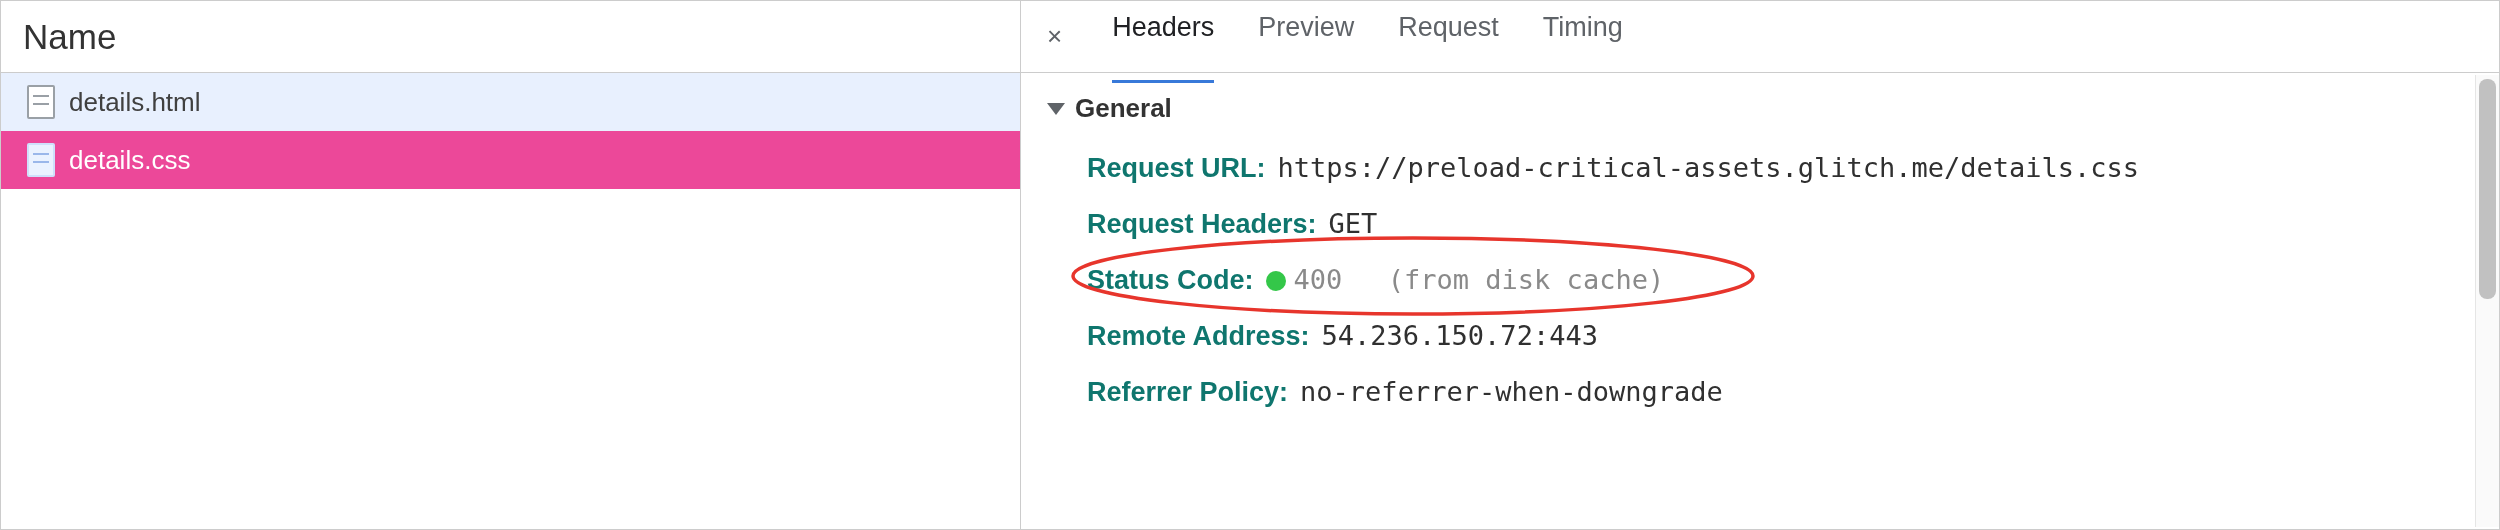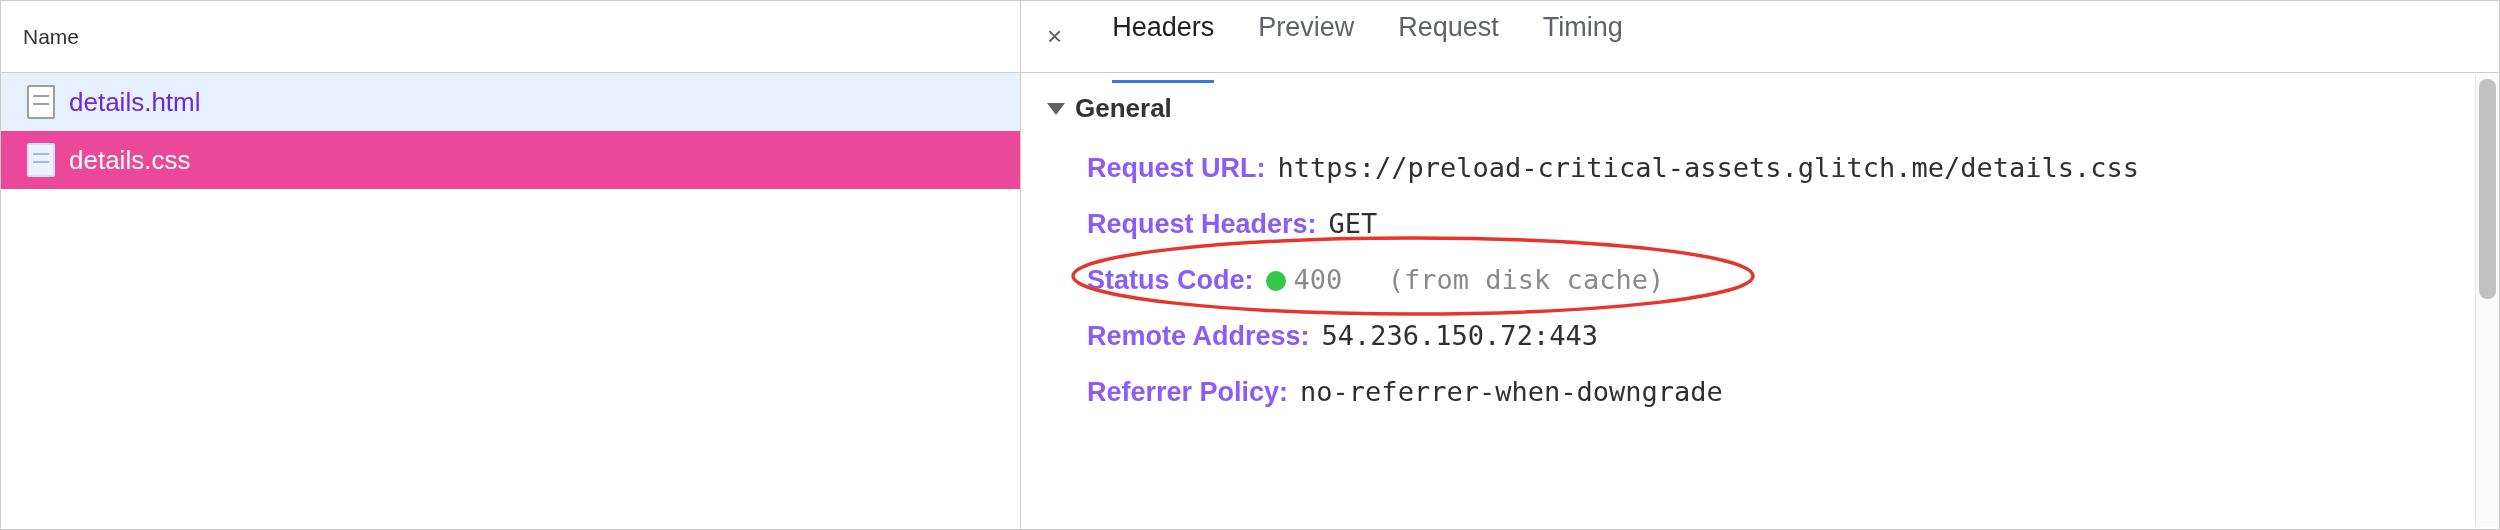--- a/index.html
+++ b/index.html
@@ -26,34 +26,34 @@
     display: flex;
     flex-direction: column;
     background: #fff;
   }
   .left-header {
     height: 72px;
     line-height: 72px;
     padding: 0 22px;
     border-bottom: 1px solid #ccc;
     color: #333;
-    font-size: 21px;
+    font-size: 35px;
   }
   .file-list {
     flex: 1;
     overflow: auto;
   }
   .file-row {
     display: flex;
     align-items: center;
     gap: 14px;
     height: 58px;
     padding: 0 26px;
     font-size: 26px;
-    color: #6d28d9;
+    color: #404040;
     cursor: default;
   }
   .file-row.hover {
     background: #e8f0fe;
   }
   .file-row.selected {
     background: #ec4899;
     color: #fff;
   }
   .file-icon {
@@ -155,21 +155,21 @@
 
   .kv-list { padding-left: 40px; }
   .kv {
     display: flex;
     align-items: baseline;
     gap: 12px;
     padding: 12px 0;
     font-size: 27px;
     white-space: nowrap;
   }
-  .kv .k { font-weight: 700; color: #8b5cf6; }
+  .kv .k { font-weight: 700; color: #0f766e; }
   .kv .v-mono {
     font-family: ui-monospace, SFMono-Regular, Menlo, Consolas, monospace;
     color: #303030;
   }
   .kv .v-muted {
     font-family: ui-monospace, SFMono-Regular, Menlo, Consolas, monospace;
     color: #8a8a8a;
   }
   .status-dot {
     display: inline-block;

